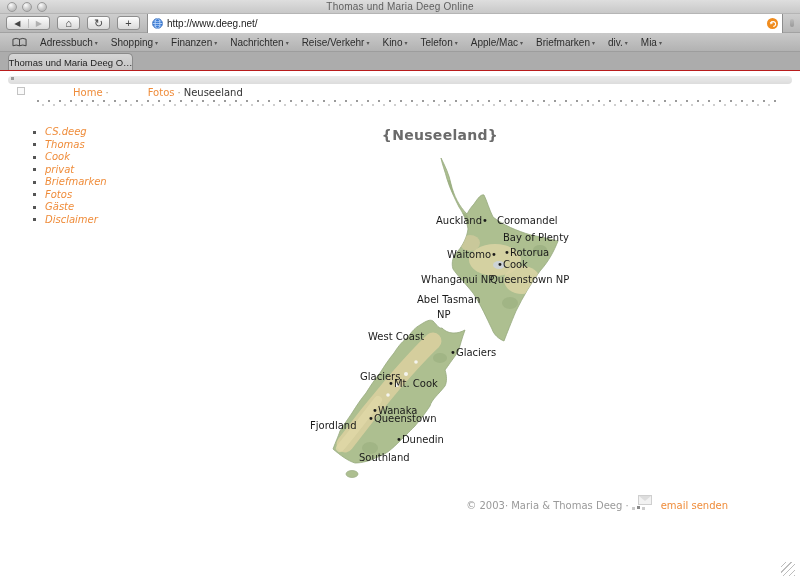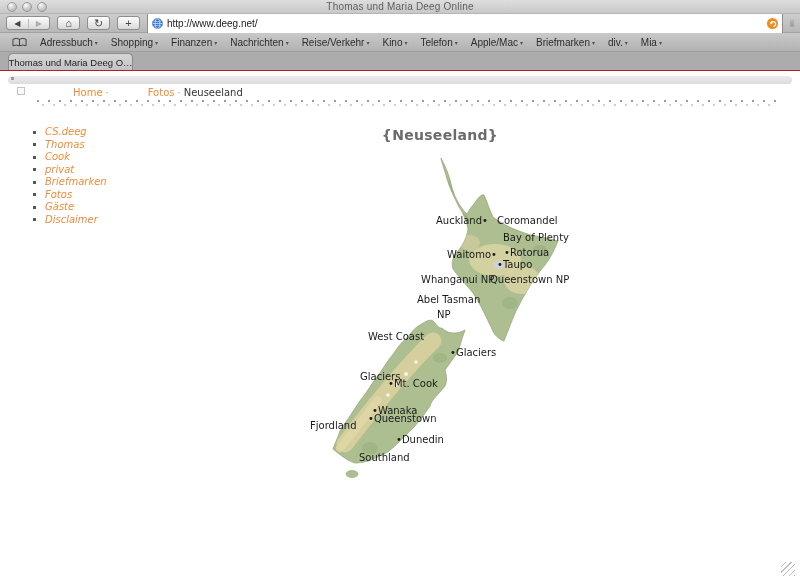--- a/index.html
+++ b/index.html
@@ -253,32 +253,42 @@
         </g>
 
         <ellipse cx="52" cy="326" rx="6" ry="3.5" fill="#adbf90" stroke="#97a97f" stroke-width="0.7"></ellipse>
       </svg>
 
       <div class="maplabel" style="left:136px;top:67px">Auckland•</div>
       <div class="maplabel" style="left:197px;top:67px">Coromandel</div>
       <div class="maplabel" style="left:203px;top:84px">Bay of Plenty</div>
       <div class="maplabel" style="left:147px;top:101px">Waitomo•</div>
       <div class="maplabel" style="left:204px;top:99px">•Rotorua</div>
-      <div class="maplabel" style="left:197px;top:111px">•Taupo</div>
+      <div class="maplabel" style="left:197px;top:111px">•Cook</div>
       <div class="maplabel" style="left:121px;top:126px">Whanganui NP</div>
       <div class="maplabel" style="left:190px;top:126px">Queenstown NP</div>
       <div class="maplabel" style="left:117px;top:146px">Abel Tasman</div>
       <div class="maplabel" style="left:137px;top:161px">NP</div>
       <div class="maplabel" style="left:68px;top:183px">West Coast</div>
       <div class="maplabel" style="left:150px;top:199px">•Glaciers</div>
       <div class="maplabel" style="left:60px;top:223px">Glaciers</div>
       <div class="maplabel" style="left:88px;top:230px">•Mt. Cook</div>
       <div class="maplabel" style="left:72px;top:257px">•Wanaka</div>
       <div class="maplabel" style="left:68px;top:265px">•Queenstown</div>
       <div class="maplabel" style="left:10px;top:272px">Fjordland</div>
       <div class="maplabel" style="left:96px;top:286px">•Dunedin</div>
       <div class="maplabel" style="left:59px;top:304px">Southland</div>
     </div>
 
+    <div class="footer">
+      <span>© 2003· Maria &amp; Thomas Deeg ·</span>
+      <span class="sqdeco">
+        <i class="sq-l"></i>
+          <i class="sq-d"></i>
+          <i class="sq-l"></i>
+        <span class="envelope"></span>
+      </span>
+      <a href="#">email senden</a>
+    </div>
 
     <div class="resize-grip"></div>
   </div>
 </div>
 
 </body></html>

